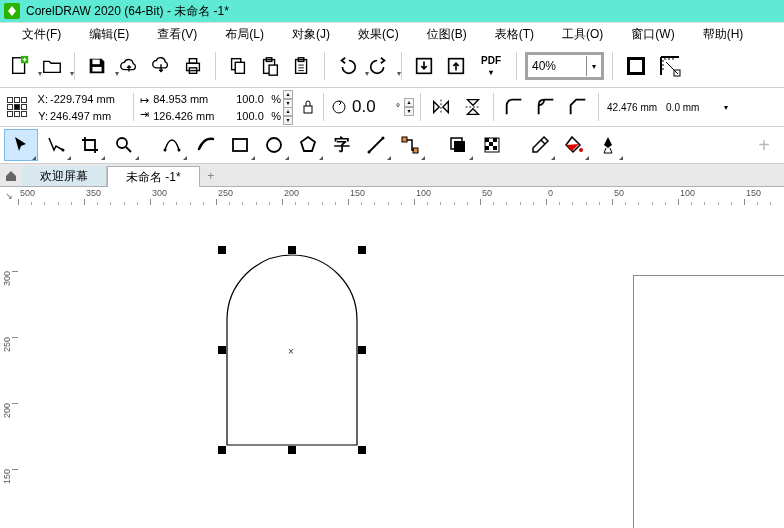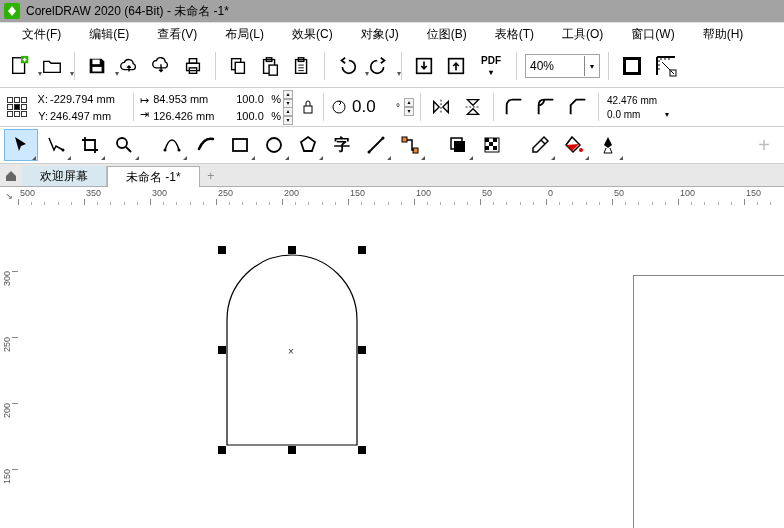--- a/index.html
+++ b/index.html
@@ -1,26 +1,26 @@
 <!DOCTYPE html>
 <html><head>
 <meta charset="utf-8">
 <style>
 html,body{margin:0;padding:0;font-family:"Microsoft YaHei",sans-serif;font-size:12px;background:#fff;color:#000;overflow:hidden;width:784px;height:528px}
-.titlebar{height:22px;background:#a3a3a3;display:flex;align-items:center;padding:0 4px;border-bottom:1px solid #e0e0e0}
+.titlebar{height:22px;background:#5eead4;display:flex;align-items:center;padding:0 4px;border-bottom:1px solid #e0e0e0}
 .titlebar .logo{width:16px;height:16px;background:#2db200;display:inline-flex;align-items:center;justify-content:center;border-radius:2px;margin-right:6px}
 .titlebar .logo svg{width:12px;height:12px}
 .menubar{height:22px;background:#fff;display:flex;align-items:center;padding:0 8px;gap:0}
 .menubar span{padding:2px 14px;cursor:default}
 .toolbar{height:42px;background:#fff;border-bottom:1px solid #d0d0d0;display:flex;align-items:center;padding:0 6px;gap:4px}
 .toolbar .sep{width:1px;height:28px;background:#d0d0d0;margin:0 4px}
 .tbtn{width:28px;height:28px;display:flex;align-items:center;justify-content:center;position:relative}
 .tbtn .dd{position:absolute;right:-8px;bottom:2px;font-size:8px;color:#555}
 .tbtn svg{width:22px;height:22px}
-.zoom{display:flex;align-items:center;border:1px solid #a3a3a3;height:22px}
+.zoom{display:flex;align-items:center;border:3px solid #a3a3a3;height:22px}
 .zoom input{border:none;width:50px;height:20px;font-size:12px;padding:0 4px;outline:none}
 .zoom .zdd{width:14px;height:20px;border-left:1px solid #888;display:flex;align-items:center;justify-content:center;font-size:8px}
 .propbar{height:38px;background:#fff;border-bottom:1px solid #d0d0d0;display:flex;align-items:center;padding:0 6px;gap:6px;font-size:11px}
 .propbar .grp{display:flex;align-items:center;gap:2px}
 .propbar .xygrid{width:22px;height:26px;display:flex;flex-direction:column;align-items:center;justify-content:center;gap:1px}
 .propbar .xygrid .row{display:flex;gap:1px}
 .propbar .xygrid .sq{width:4px;height:4px;border:1px solid #333}
 .propbar .lbl{width:14px;text-align:right}
 .propbar input.coord{width:75px;height:16px;border:none;font-size:11px;padding:0 2px;outline:none}
 .propbar .coordbox{display:flex;flex-direction:column;border:0}
@@ -53,21 +53,21 @@
 .shape{position:absolute;left:204px;top:45px;width:140px;height:200px}
 .shape svg{width:140px;height:200px;overflow:visible}
 .handle{position:absolute;width:8px;height:8px;background:#000}
 .h-tl{left:-4px;top:-4px}.h-tm{left:66px;top:-4px}.h-tr{left:136px;top:-4px}
 .h-ml{left:-4px;top:96px}.h-mr{left:136px;top:96px}
 .h-bl{left:-4px;top:196px}.h-bm{left:66px;top:196px}.h-br{left:136px;top:196px}
 .centerx{position:absolute;left:66px;top:96px;font-size:10px;color:#333}
 .spin{display:inline-flex;flex-direction:column;width:10px;margin-left:2px}
 .spin div{height:7px;font-size:6px;line-height:7px;text-align:center;border:1px solid #aaa;background:#f4f4f4}
 .bigbtn{width:30px;height:30px;display:flex;align-items:center;justify-content:center}
-.outline-box{display:flex;flex-direction:column;gap:1px;font-size:10px}
+.outline-box{display:flex;flex-direction:row;gap:1px;font-size:10px}
 .outline-box input{width:54px;border:none;outline:none;font-size:10px}
 .pbtnbox{display:flex;gap:4px;align-items:center}
 .minitick{width:1px;height:3px;background:#aaa;position:absolute;bottom:0}
 </style>
 </head>
 <body>
 
 <div class="titlebar">
   <span class="logo">
     <svg viewBox="0 0 12 12">
@@ -75,22 +75,22 @@
       </svg>
   </span>
   <span>CorelDRAW 2020 (64-Bit) - 未命名 -1*</span>
 </div>
 
 <div class="menubar">
   <span>文件(F)</span>
   <span>编辑(E)</span>
   <span>查看(V)</span>
   <span>布局(L)</span>
+  <span>对象(J)</span>
   <span>效果(C)</span>
-  <span>对象(J)</span>
   <span>位图(B)</span>
   <span>表格(T)</span>
   <span>工具(O)</span>
   <span>窗口(W)</span>
   <span>帮助(H)</span>
 </div>
 
 <div class="toolbar">
   <div class="tbtn">
       <svg viewBox="0 0 24 24">

